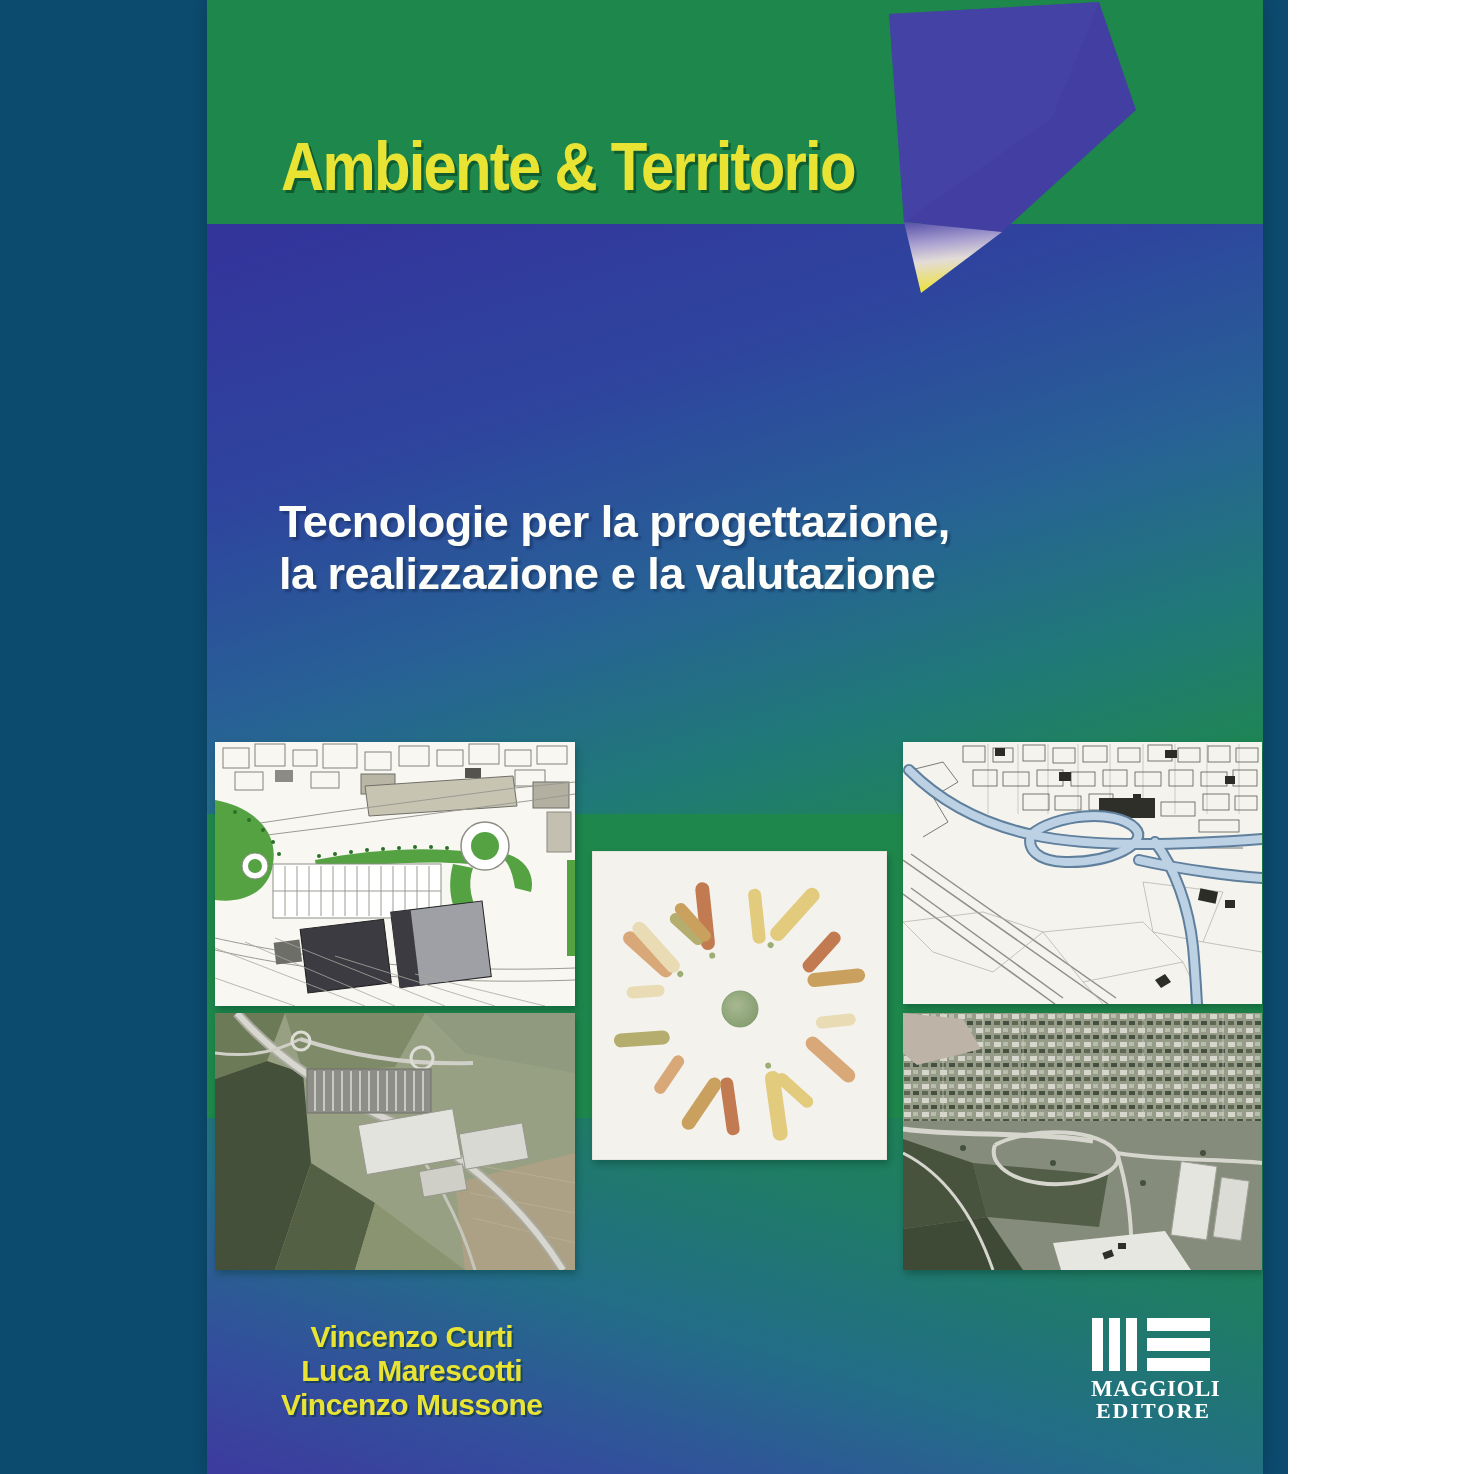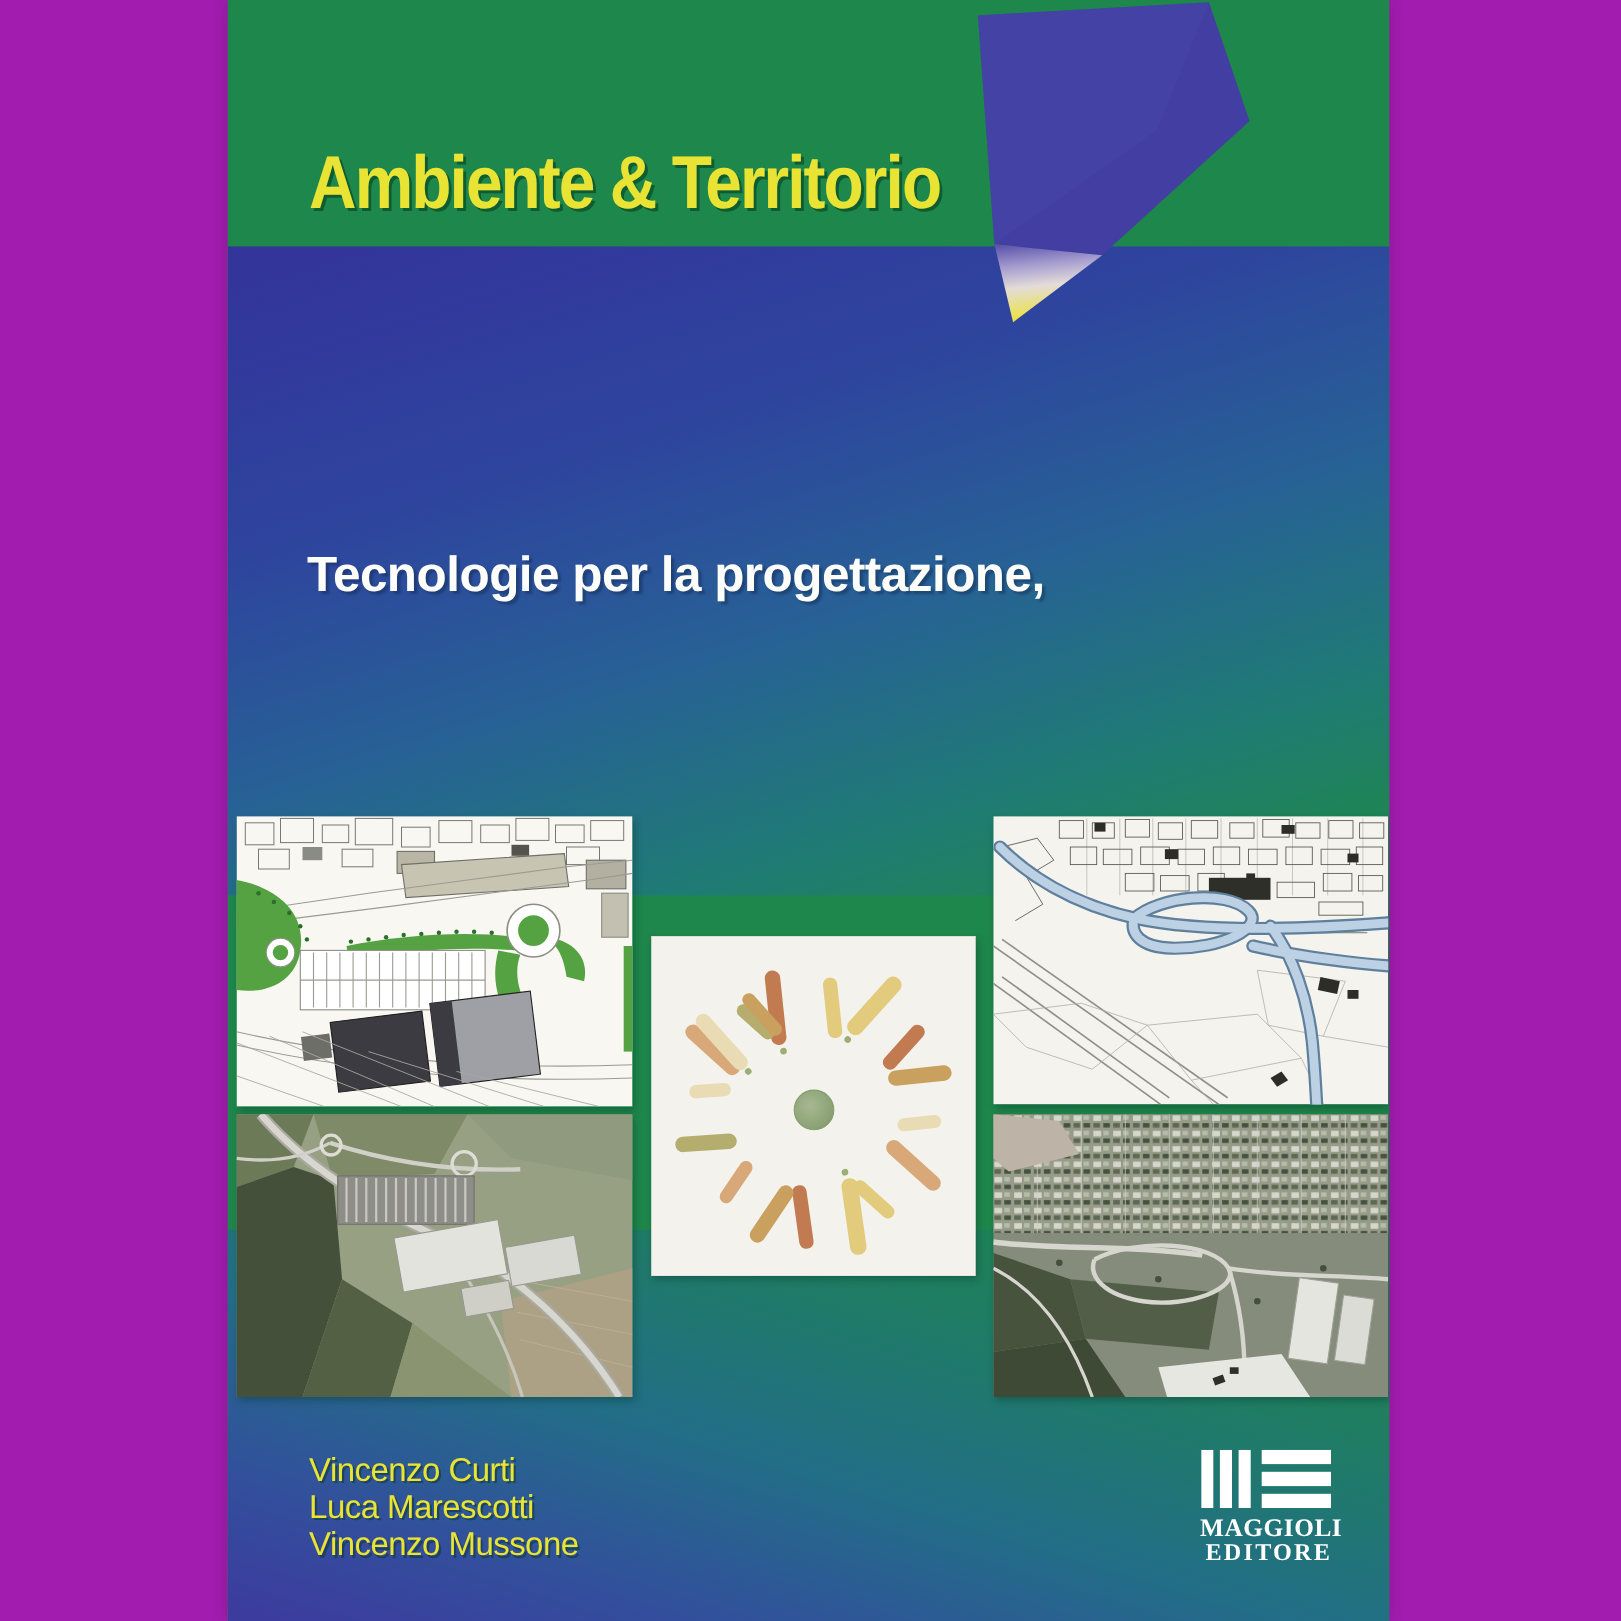--- a/index.html
+++ b/index.html
@@ -1,17 +1,17 @@
 <!DOCTYPE html>
 <html><head>
 <meta charset="utf-8">
 <style>
   html,body{margin:0;padding:0;}
   .stage{
-    position:relative; width:1474px; height:1474px; background:#a21caf;
+    position:relative; width:1288px; height:1474px; background:#0c4a6e;
     overflow:hidden; font-family:"Liberation Sans", sans-serif;
   }
   .cover{
     position:absolute; left:207px; top:0; width:1056px; height:1474px;
     background:#1e874b; overflow:hidden;
     box-shadow:0 0 14px rgba(0,0,0,.18);
   }
   .blue-box{
     position:absolute; left:0; top:224px; width:100%; height:590px; z-index:1;
     background:linear-gradient(163deg,#33359b 4%, #2e459e 32%, #276295 56%, #1f7b74 78%, #1e874b 96%);
@@ -42,23 +42,24 @@
   }
   .panel{position:absolute; z-index:5; box-shadow:2px 4px 7px rgba(0,45,35,.35);}
   .panel svg{display:block;}
   .p-site-plan{left:8px; top:742px;}
   .p-interchange{left:696px; top:742px;}
   .p-watercolor{left:385px; top:851px;}
   .p-aerial-left{left:8px; top:1013px;}
   .p-aerial-right{left:696px; top:1013px;}
   .authors{
     position:absolute; left:74px; top:1320px; z-index:6;
-    font-size:30px; font-weight:normal; line-height:1.14; color:#e9e434;
+    font-size:30px; font-weight:bold; line-height:1.14; color:#e9e434;
     letter-spacing:-0.5px;
     text-shadow:2px 2px 0 rgba(12,55,45,.55);
+    text-align:center;
   }
   .publisher{
     position:absolute; left:884px; top:1318px; z-index:6; width:120px;
     text-align:right; color:#ffffff;
   }
   .publisher .pub-icon{margin:0 auto 6px auto; display:block;}
   .pub-name{
     font-family:"Liberation Serif", serif; font-weight:bold;
     font-size:23px; line-height:1.0; letter-spacing:0.5px; white-space:nowrap;
   }
@@ -83,20 +84,21 @@
         </linearGradient>
       </defs>
       <polygon points="82,14 292,2 329,110 195,232 97,222" fill="#433fa2"></polygon>
       <polygon points="82,14 292,2 245,118 97,222" fill="#4a46a8" opacity="0.45"></polygon>
       <polygon points="97,222 195,232 114,293" fill="url(#nibG)"></polygon>
     </svg>
 
     <div class="series-title">Ambiente &amp; Territorio</div>
     <div class="subtitle">
       <div>Tecnologie per la progettazione,</div>
+      <div>la realizzazione e la valutazione</div>
     </div>
 
     <div class="panel p-site-plan">
       <svg width="360" height="264" viewBox="0 0 360 264">
         <rect width="360" height="264" fill="#f8f7f2"></rect>
         <g stroke="#77776f" stroke-width="0.9" fill="none">
           <rect x="8" y="6" width="26" height="20"></rect>
             <rect x="40" y="2" width="30" height="22"></rect>
           <rect x="78" y="8" width="24" height="16"></rect>
             <rect x="108" y="2" width="34" height="24"></rect>

